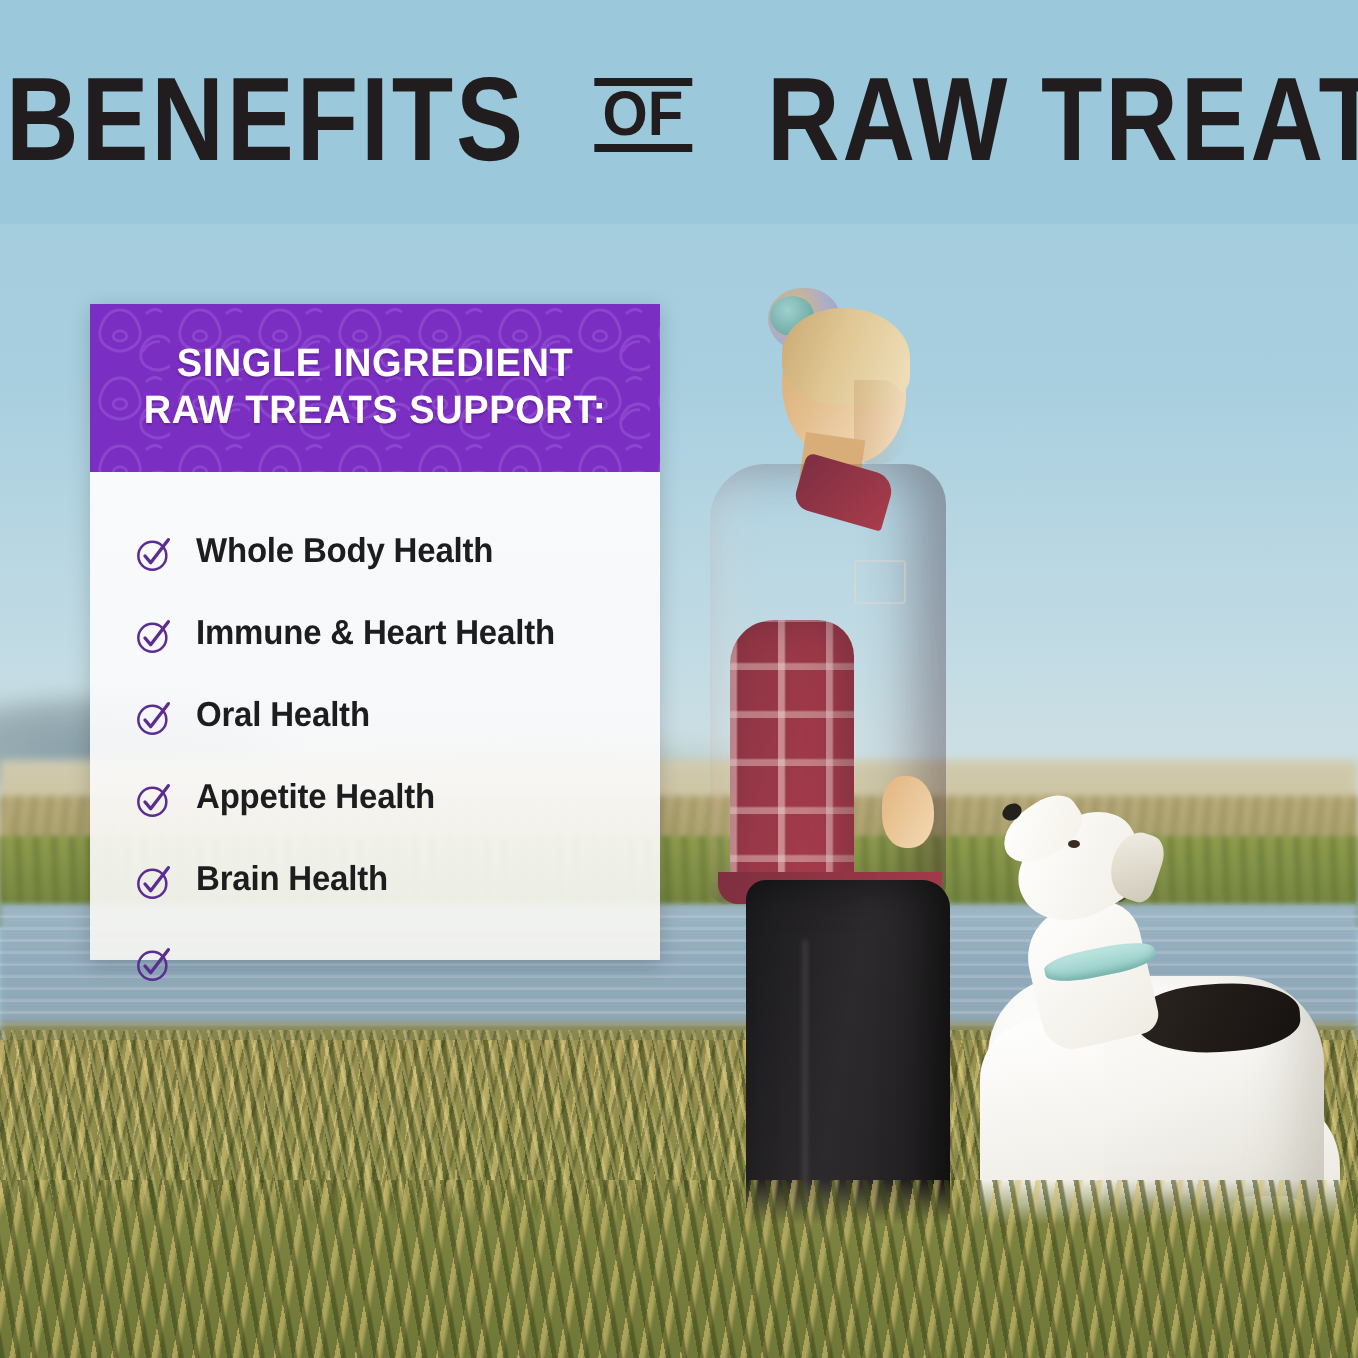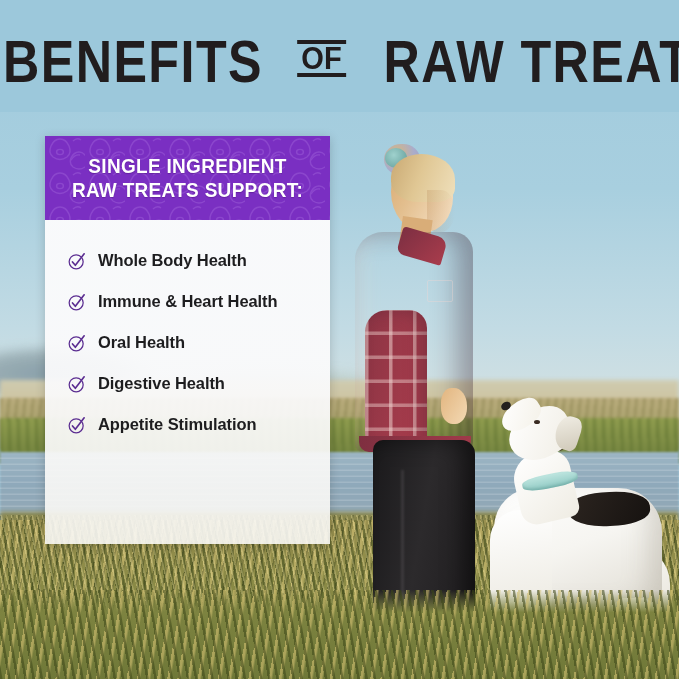--- a/index.html
+++ b/index.html
@@ -279,21 +279,21 @@
   .grass-front{
     position:absolute;left:0;top:590px;width:679px;height:89px;z-index:5;
     background:
       repeating-linear-gradient(80deg, rgba(60,70,24,.55) 0px, rgba(60,70,24,.55) 2px, rgba(0,0,0,0) 3px, rgba(0,0,0,0) 8px),
       repeating-linear-gradient(100deg, rgba(208,190,112,.6) 0px, rgba(208,190,112,.6) 2px, rgba(0,0,0,0) 4px, rgba(0,0,0,0) 10px),
       linear-gradient(rgba(130,128,62,0) 0%, #7d8340 25%, #6f7838 100%);
   }
 
   
   .card{
-    position:absolute;left:45px;top:136px;width:285px;height:408px;z-index:8;
+    position:absolute;left:45px;top:152px;width:285px;height:328px;z-index:8;
     background:linear-gradient(180deg, rgba(252,252,253,.97) 0%, rgba(250,250,251,.95) 60%, rgba(248,247,243,.90) 100%);
     box-shadow:0 2px 10px rgba(0,0,0,.18);
   }
   .card-header{
     position:relative;width:285px;height:84px;
     background:#7a2fc2;
     overflow:hidden;
     display:flex;align-items:center;justify-content:center;
   }
   .pattern{
@@ -451,31 +451,39 @@
     <span class="item-label">Oral Health</span>
   </li>
 
   <li class="list-item">
     <span class="check">
       <svg viewBox="0 0 24 24" width="20" height="20" aria-hidden="true">
         <circle cx="11" cy="13" r="8.4" fill="none" stroke="#5b2d91" stroke-width="1.5"></circle>
         <path d="M6.6 13.2 L10 17.2 L20.6 3.4" fill="none" stroke="#5b2d91" stroke-width="2" stroke-linecap="round" stroke-linejoin="round"></path>
       </svg>
     </span>
-    <span class="item-label">Digestive Health</span>
-  </li>
-
-
-
-  <li class="list-item">
-    <span class="check">
-      <svg viewBox="0 0 24 24" width="20" height="20" aria-hidden="true">
-        <circle cx="11" cy="13" r="8.4" fill="none" stroke="#5b2d91" stroke-width="1.5"></circle>
-        <path d="M6.6 13.2 L10 17.2 L20.6 3.4" fill="none" stroke="#5b2d91" stroke-width="2" stroke-linecap="round" stroke-linejoin="round"></path>
-      </svg>
-    </span>
-    <span class="item-label">Appetite Stimulation</span>
+    <span class="item-label">Appetite Health</span>
+  </li>
+
+  <li class="list-item">
+    <span class="check">
+      <svg viewBox="0 0 24 24" width="20" height="20" aria-hidden="true">
+        <circle cx="11" cy="13" r="8.4" fill="none" stroke="#5b2d91" stroke-width="1.5"></circle>
+        <path d="M6.6 13.2 L10 17.2 L20.6 3.4" fill="none" stroke="#5b2d91" stroke-width="2" stroke-linecap="round" stroke-linejoin="round"></path>
+      </svg>
+    </span>
+    <span class="item-label">Brain Health</span>
+  </li>
+
+
+  <li class="list-item">
+    <span class="check">
+      <svg viewBox="0 0 24 24" width="20" height="20" aria-hidden="true">
+        <circle cx="11" cy="13" r="8.4" fill="none" stroke="#5b2d91" stroke-width="1.5"></circle>
+        <path d="M6.6 13.2 L10 17.2 L20.6 3.4" fill="none" stroke="#5b2d91" stroke-width="2" stroke-linecap="round" stroke-linejoin="round"></path>
+      </svg>
+    </span>
   </li>
 </ul>
 
   </div>
 
 </div>
 
 </body></html>

